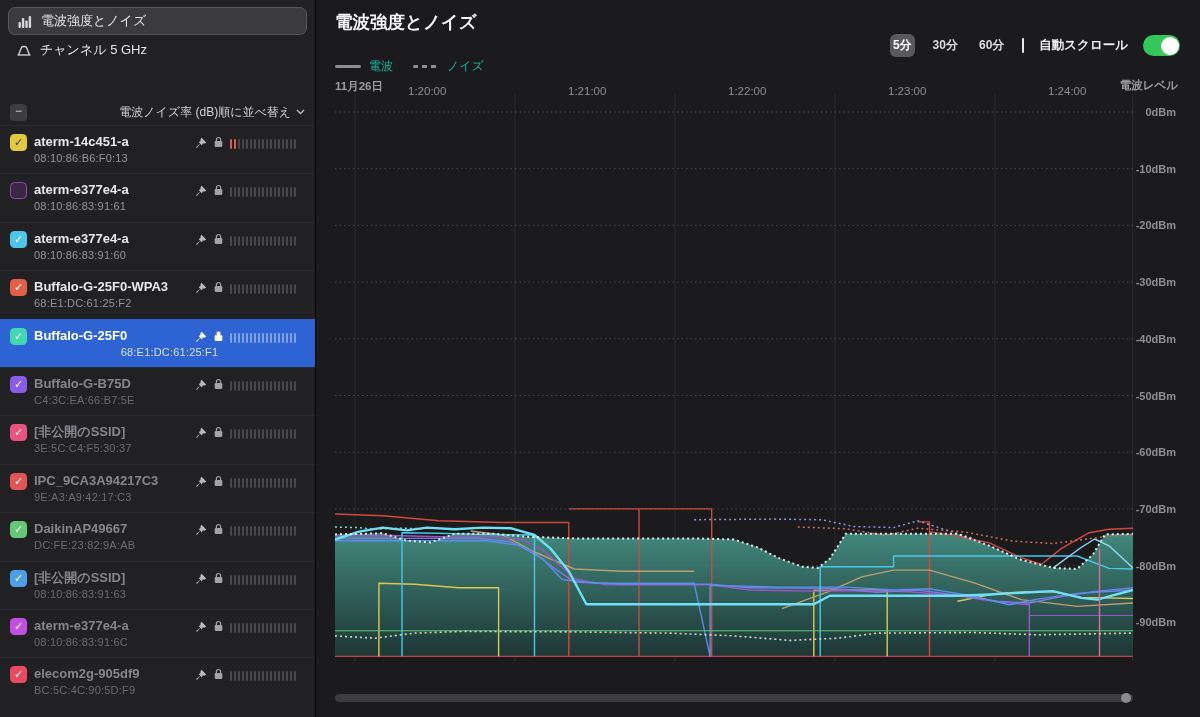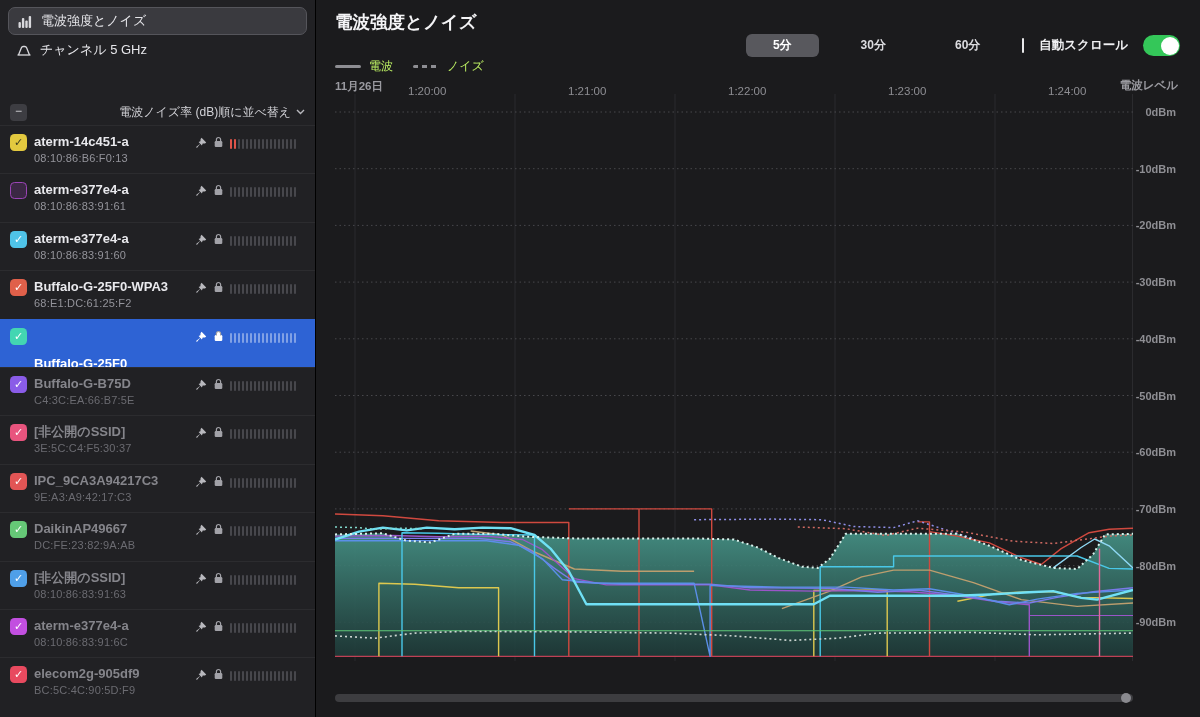--- a/index.html
+++ b/index.html
@@ -29,38 +29,38 @@
   .row .name { font-size:13px; font-weight:700; color:#e9e9ed; line-height:15px;
     white-space:nowrap; overflow:hidden; max-width:150px; }
   .row .mac  { font-size:11px; color:#94949b; margin-top:3px; letter-spacing:.2px; }
   .row .pin  { position:absolute; left:195px; top:11px; }
   .row .lock { position:absolute; left:213px; top:10px; }
   .row .meter{ position:absolute; left:230px; top:13px; display:flex; gap:2px; }
   .row .meter i { display:block; width:2px; height:10px; background:#47474c; border-radius:1px; }
   .row .meter i.red { background:#e0544a; }
   .row.dimmed .name { color:#85858b; } .row.dimmed .mac { color:#6b6b71; }
   .row.selected { background:#2e63d4; border-top-color:#2e63d4; }
-  .row.selected .name { color:#fff;margin-top:28px; } .row.selected .mac { color:#d6e0f8;text-align:center; }
+  .row.selected .name { color:#fff; } .row.selected .mac { color:#d6e0f8;text-align:center; }
   .row.selected .meter i { background:rgba(255,255,255,.4); }
   .row.selected svg path, .row.selected svg rect { fill:#fff !important; }
 
   
   #main { position:absolute; left:317px; top:0; width:883px; height:717px; background:#1b1b1d; }
   #page-title { position:absolute; left:18px; top:10px; font-size:17.5px; font-weight:700; color:#f4f4f6; }
   #subtitle { position:absolute; left:18px; top:38px; font-size:12px; color:#bdbdc3; }
   #controls { position:absolute; top:34px; right:20px; display:flex; align-items:center; gap:15px; }
-  .range-btn { font-size:12px; font-weight:700; color:#dcdce0; padding:3px 27px; border-radius:6px; }
+  .range-btn { font-size:12px; font-weight:700; color:#dcdce0; padding:3px 3px; border-radius:6px; }
   .range-btn.active { background:#58585d; color:#fff; }
   .ctrl-divider { width:2px; height:15px; background:#e8e8ea; border-radius:1px; }
   #autoscroll-label { font-size:12.5px; font-weight:700; color:#f0f0f2; }
   .toggle { width:37px; height:21px; border-radius:11px; background:#34c759; position:relative; }
   .toggle .knob { position:absolute; right:1.5px; top:1.5px; width:18px; height:18px;
     border-radius:50%; background:#fff; }
   #legend { position:absolute; left:18px; top:58px; display:flex; gap:20px; align-items:center; }
-  .legend-item { display:flex; align-items:center; gap:8px; font-size:12px; color:#bef264; }
+  .legend-item { display:flex; align-items:center; gap:8px; font-size:12px; color:#14b8a6; }
   .swatch { width:26px; height:3px; border-radius:1.5px; background:#8e8e93; }
   .swatch.dashed { background:repeating-linear-gradient(90deg,#8e8e93 0 5px,transparent 5px 9px); }
 
   #date-label { position:absolute; left:18px; top:79px; font-size:11.5px; font-weight:600; color:#9a9aa0; }
   #y-axis-title { position:absolute; right:22px; top:78px; font-size:11.5px; font-weight:600; color:#9a9aa0; }
   .x-tick { position:absolute; top:85px; font-size:11.5px; font-weight:400; color:#8e8e93;margin-left:48px; }
   .y-tick { position:absolute; right:24px; font-size:11px; font-weight:600; color:#8e8e93; }
   #chart-svg { position:absolute; left:18px; top:92px; }
   #chart-scrollbar { position:absolute; left:18px; top:694px; width:798px; height:8px;
     background:#3d3d40; border-radius:4px; }

